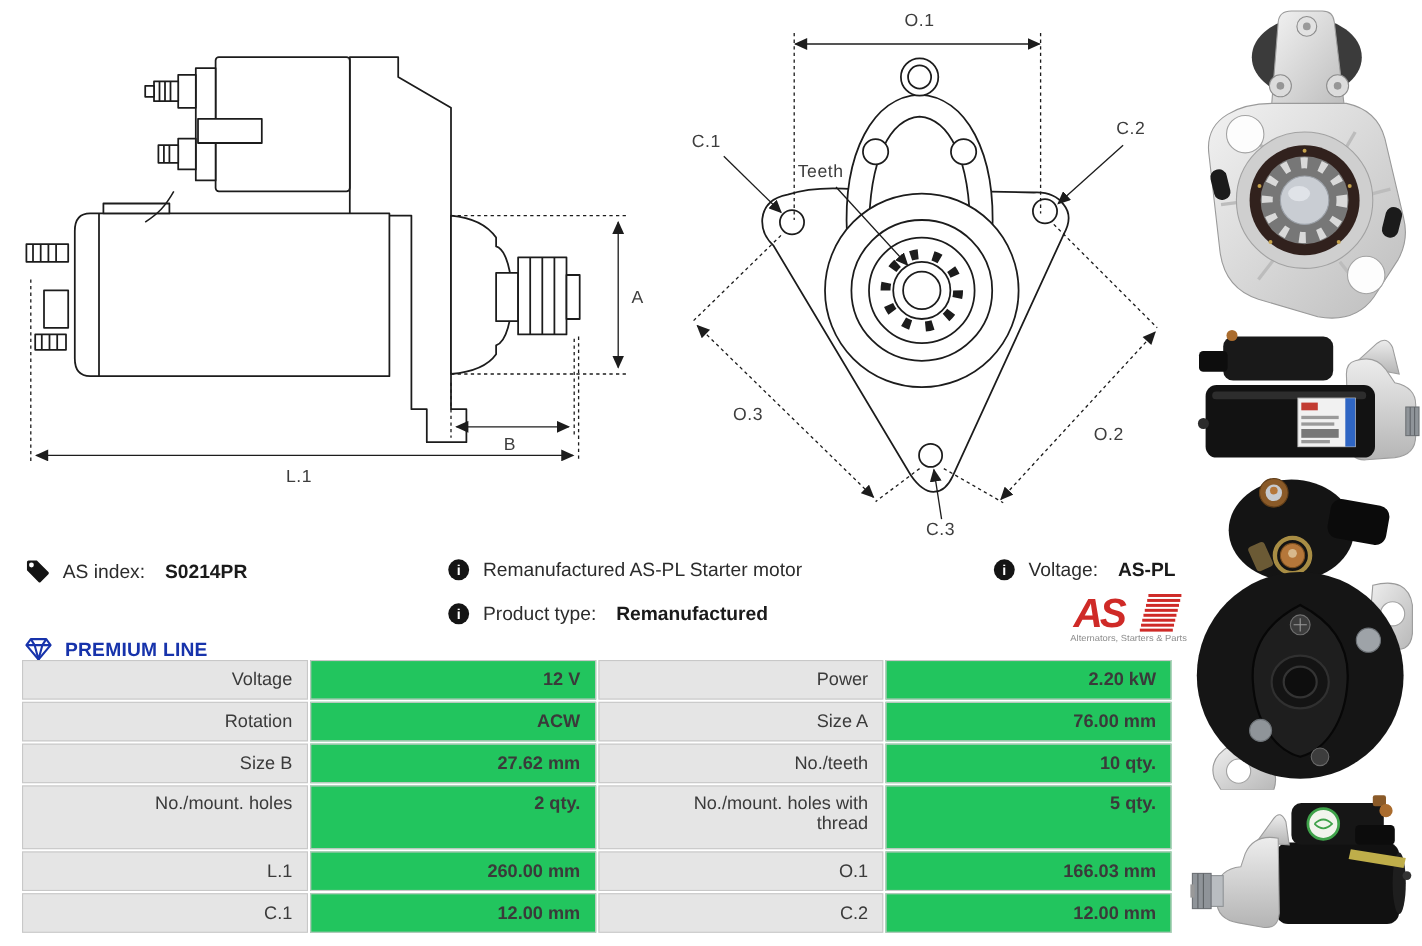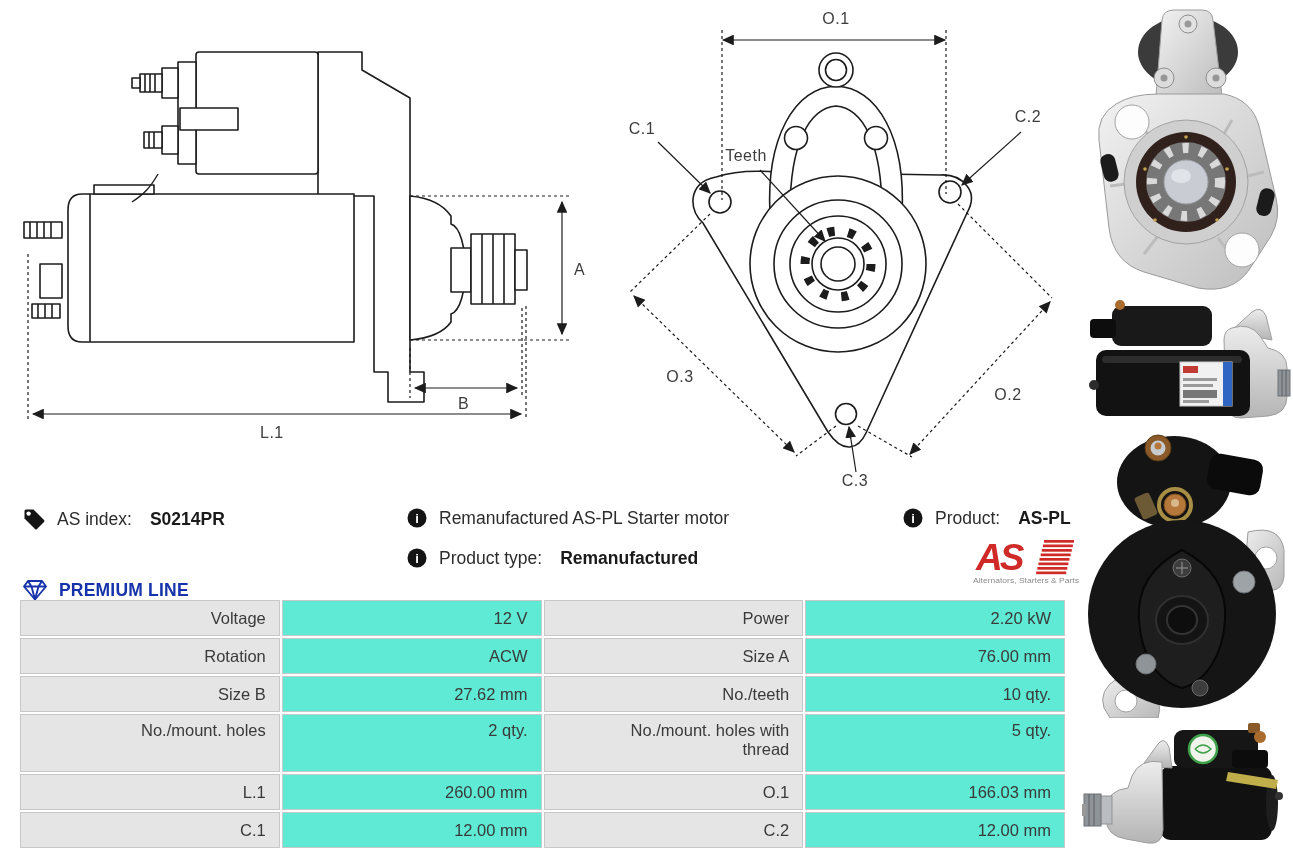--- a/index.html
+++ b/index.html
@@ -11,21 +11,21 @@
   .info-line .ic{display:inline-flex;margin-right:11px;flex:0 0 auto;}
   .info-line b{font-weight:bold;color:#1a1a1a;margin-left:18px;}
   .premium{color:#1733ab;font-weight:bold;letter-spacing:.2px;}
   .green{color:#1e701e;font-weight:bold;text-align:right;}
   
   table.spec{position:absolute;left:18px;top:598px;width:1049px;table-layout:fixed;
              border-collapse:separate;border-spacing:2px;font-size:16.5px;color:#3a3a3a;}
   table.spec td{border:1px solid #c8c8c8;text-align:right;padding:0 13px 0 6px;vertical-align:middle;
                 overflow:hidden;}
   table.spec td.lbl{background:#e5e5e5;padding-left:56px;}
-  table.spec td.val{background:#5eead4;}
+  table.spec td.val{background:#22c55e;font-weight:bold;}
   tr.h36 td{height:34px;}
   tr.h54 td{height:50px;vertical-align:top;padding-top:6px;}
   tr.h36 td, tr.h54 td{line-height:1.15;}
   svg text{font-family:"Liberation Sans",sans-serif;}
   .dimtxt{font-size:16px;fill:#3d3d3d;letter-spacing:.5px;}
 </style>
 </head>
 <body>
 
 <div class="page">
@@ -324,21 +324,21 @@
     <b class="green">Remanufactured</b>
   </div>
 
   <div class="info-line" style="left:902px;top:507px">
     <span class="ic">
       <svg width="22" height="22" viewBox="0 0 22 22">
           <circle cx="11" cy="11" r="9.5" fill="#141414"></circle>
         <text x="11" y="15.5" text-anchor="middle" font-size="13" font-weight="bold" fill="#fff" font-family="Liberation Serif,serif">i</text>
         </svg>
     </span>
-    <span>Product:</span>
+    <span>Voltage:</span>
     <b>AS-PL</b>
   </div>
 
   <svg class="abs" style="left:970px;top:534px" width="112" height="52" viewBox="0 0 112 52">
     <text x="6" y="36" font-size="37" font-weight="bold" font-style="italic" fill="#cf2a27" letter-spacing="-3">AS</text>
     <g fill="#cf2a27">
       <rect x="74" y="6" width="30" height="2.7"></rect>
         <rect x="72.9" y="10.5" width="30" height="2.7"></rect>
       <rect x="71.8" y="15" width="30" height="2.7"></rect>
         <rect x="70.7" y="19.5" width="30" height="2.7"></rect>

